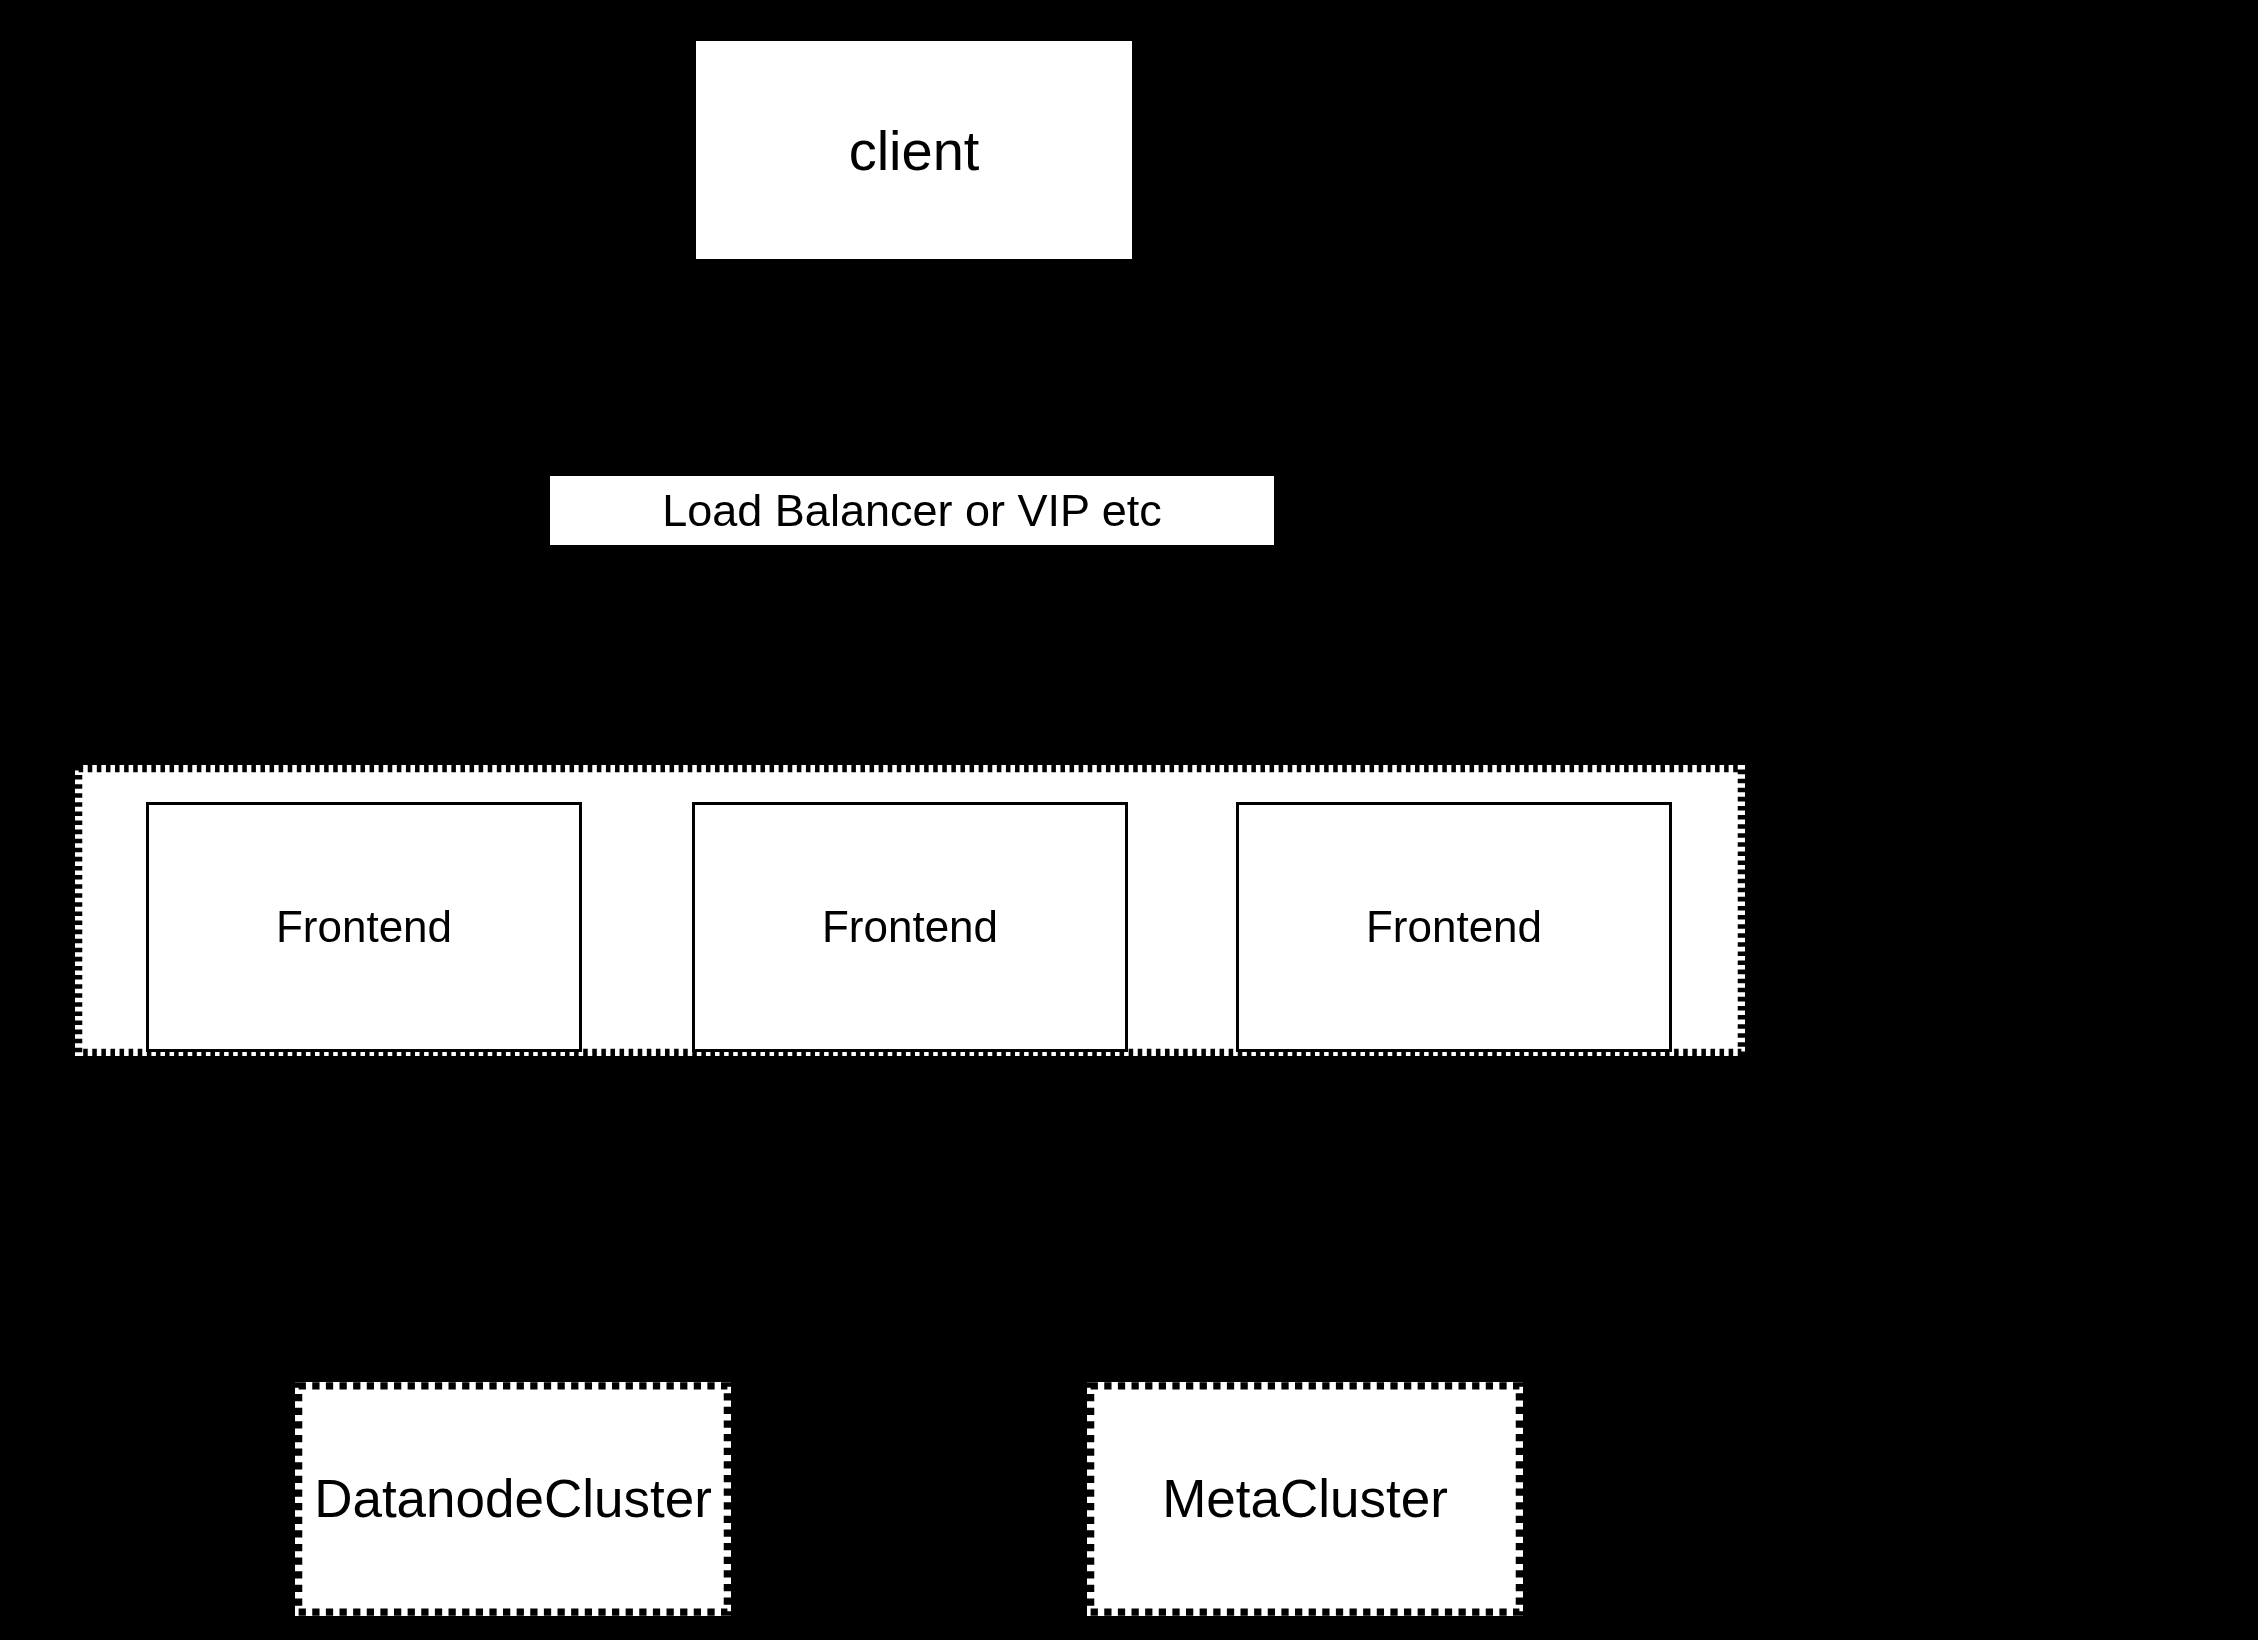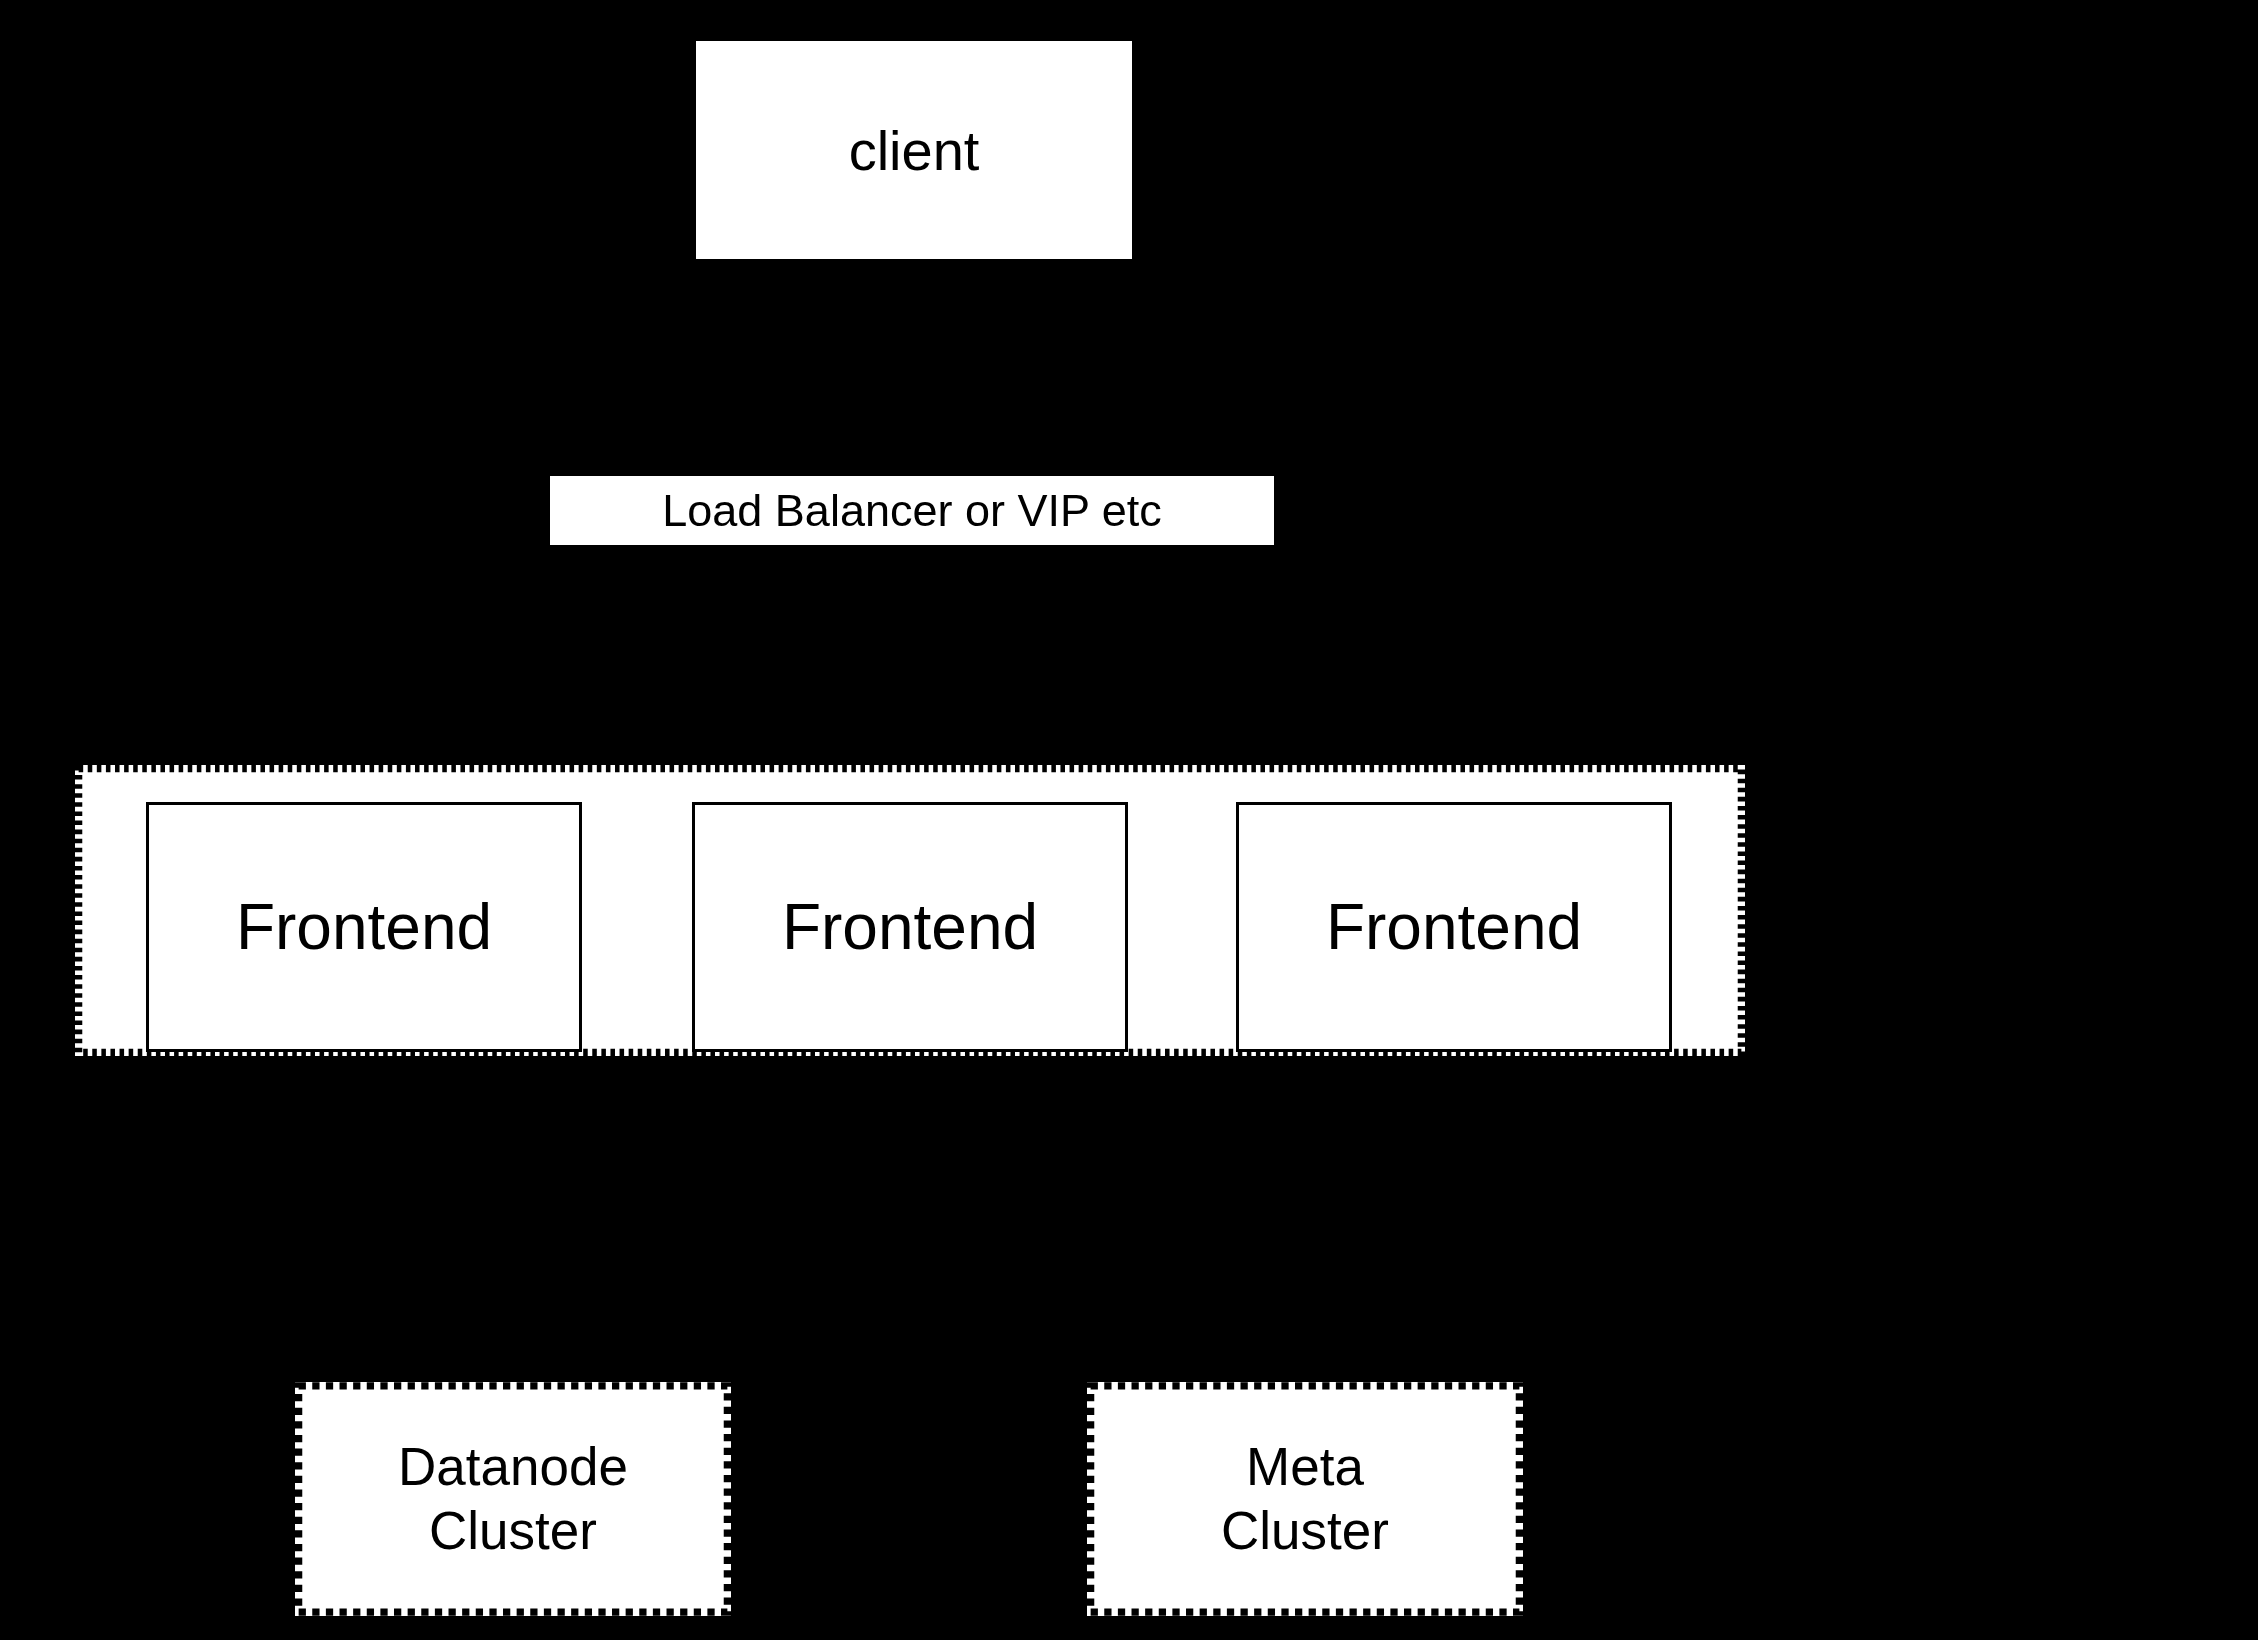--- a/index.html
+++ b/index.html
@@ -34,36 +34,36 @@
   .fe-group{
     position:absolute;
     left:75px;top:765px;width:1670px;height:291px;
     background:var(--fill);
     box-sizing:border-box;
   }
   .fe-group > svg{position:absolute;left:0;top:0;}
   .frontend{
     top:37px;width:436px;height:250px;
     border:3.6px solid var(--ink);
-    font-size:64px;
+    font-size:44px;
   }
   .fe-1{left:71px;}
   .fe-2{left:617px;}
   .fe-3{left:1161px;}
   
   .cluster{
     position:absolute;
     top:1382px;width:436px;height:234px;
     background:var(--fill);
     box-sizing:border-box;
   }
   .cluster > svg{position:absolute;left:0;top:0;}
   .cluster .label-stack{
     position:absolute;inset:0;
-    display:flex;flex-direction:column;
+    display:flex;flex-direction:row;
     align-items:center;justify-content:center;
     font-size:53px;line-height:64px;
   }
   .datanode{left:295px;}
   .meta{left:1087px;}
 </style>
 </head>
 <body>
 
 <div class="canvas">

